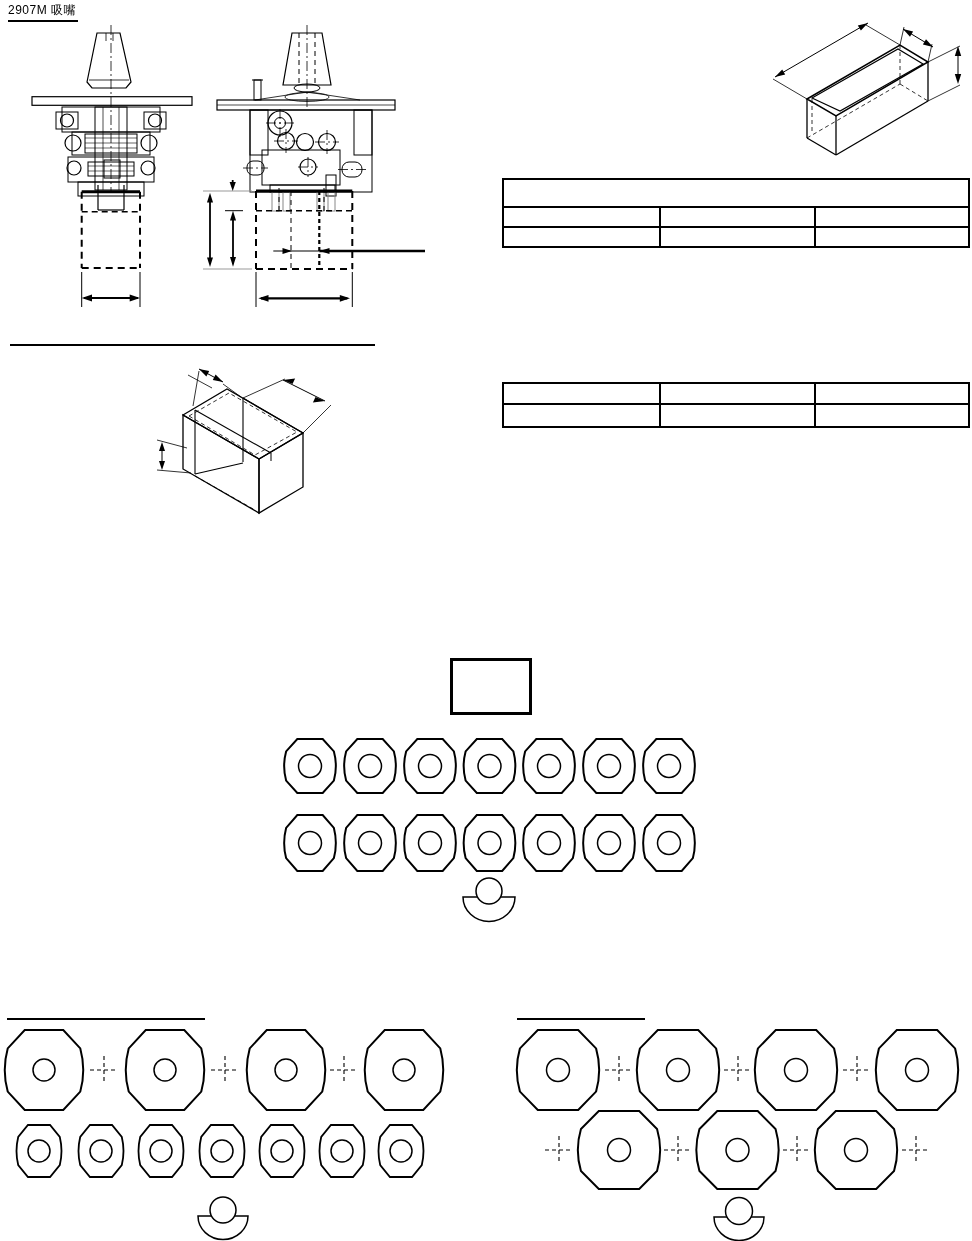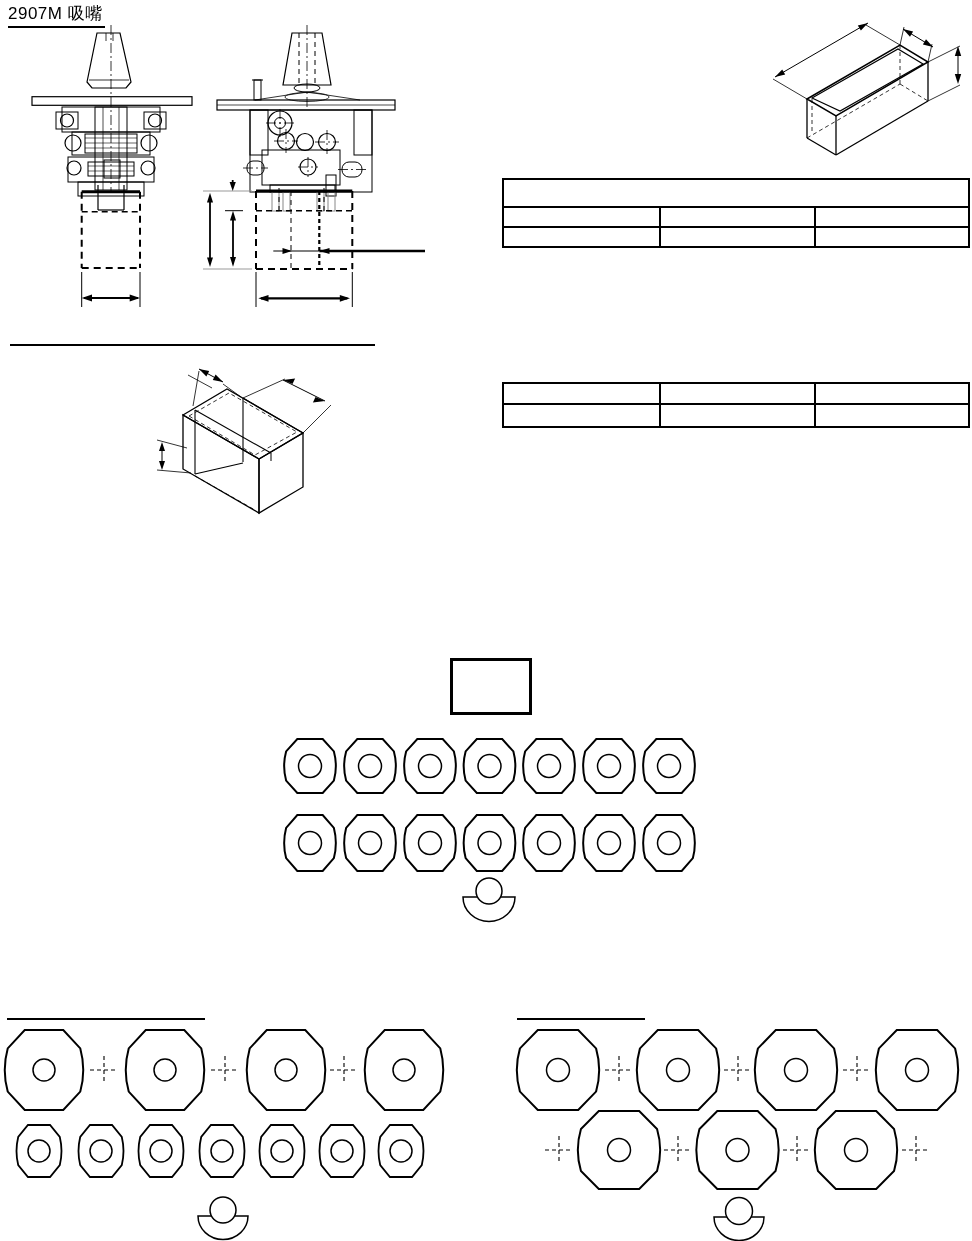--- a/index.html
+++ b/index.html
@@ -1,19 +1,19 @@
 <!DOCTYPE html>
 <html><head>
 <meta charset="utf-8">
 <style>
   html,body{margin:0;padding:0;background:#fff;}
   #canvas{position:relative;width:972px;height:1241px;background:#fff;overflow:hidden;
           font-family:"Liberation Sans", sans-serif;color:#000;}
   .abs{position:absolute;}
-  #doc-title{left:8px;top:2px;font-size:17px;letter-spacing:.5px;
+  #doc-title{left:8px;top:2px;font-size:12px;letter-spacing:.5px;
              border-bottom:2px solid #000;padding:0 2px 1px 0;}
   .rule{background:#000;height:2px;}
   
   .tbl{border:2px solid #000;box-sizing:border-box;background:#fff;}
   .tbl-header{height:28px;border-bottom:2px solid #000;box-sizing:border-box;}
   .tbl-grid{display:grid;grid-template-columns:157px 155px 1fr;}
   .tbl-grid .cell{box-sizing:border-box;border-right:2px solid #000;border-bottom:2px solid #000;}
   .tbl-grid .cell.last-col{border-right:none;}
   .tbl-grid .cell.last-row{border-bottom:none;}
   .t-upper .cell{height:20px;}

